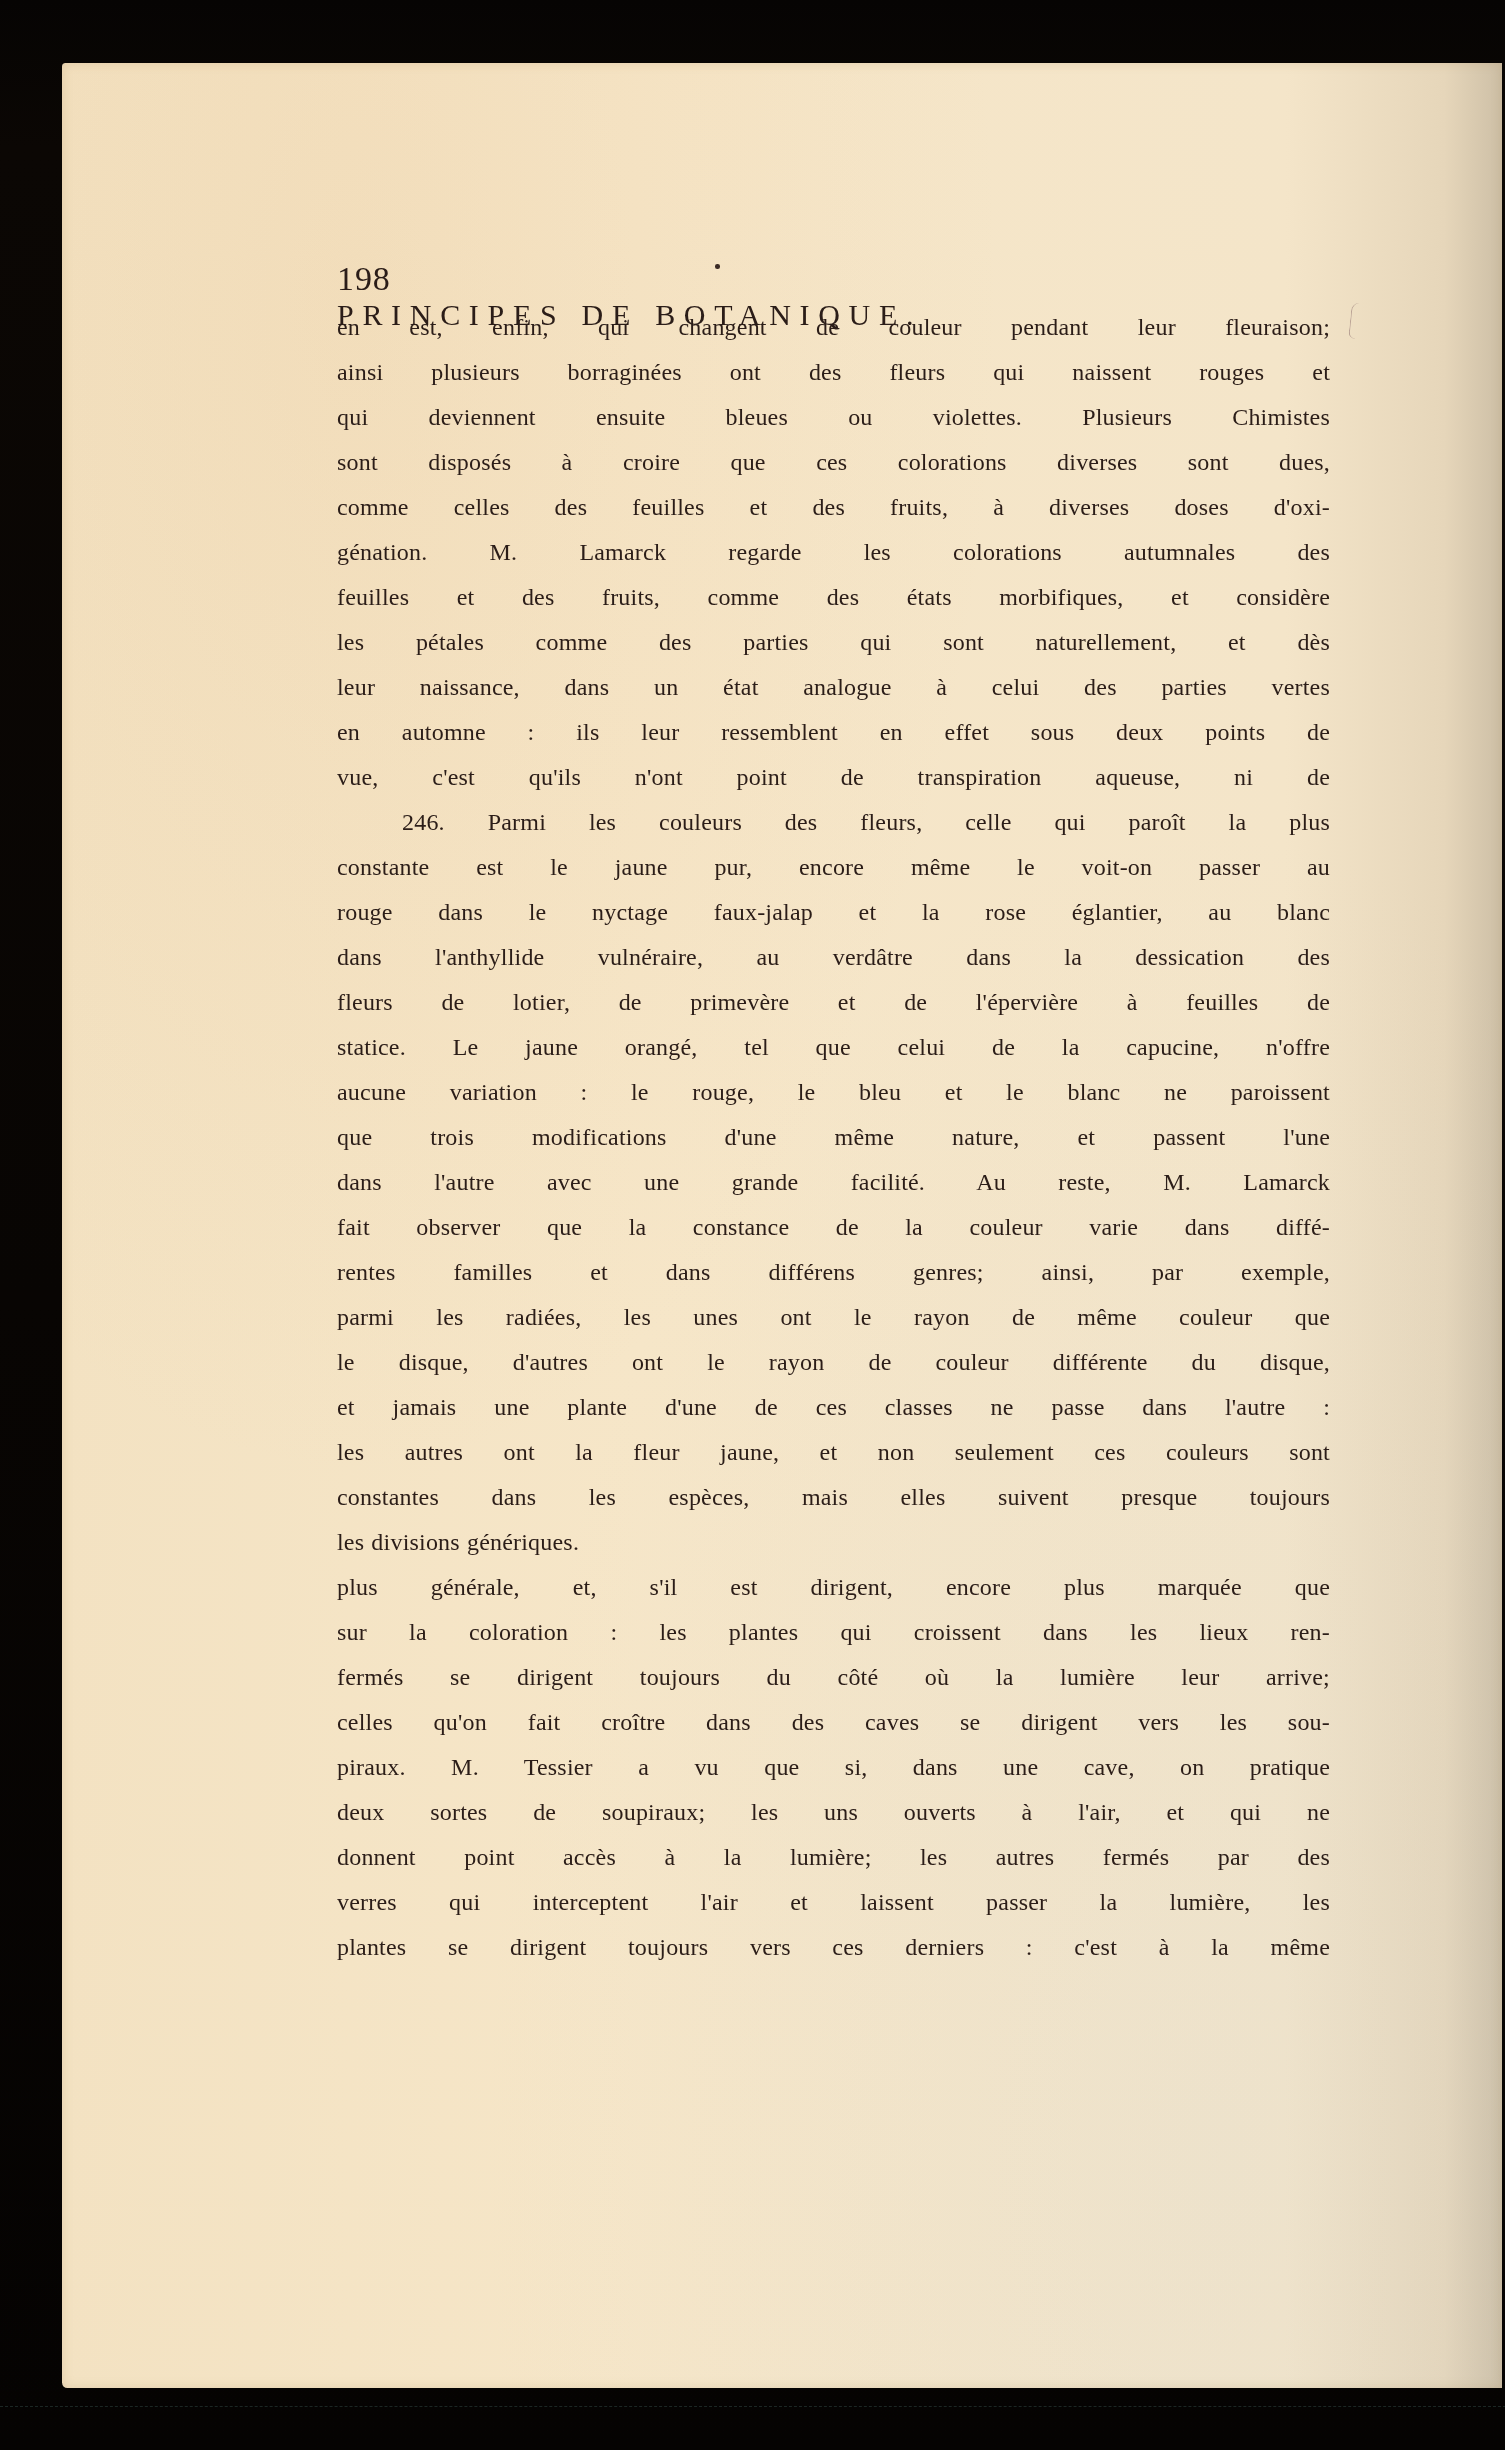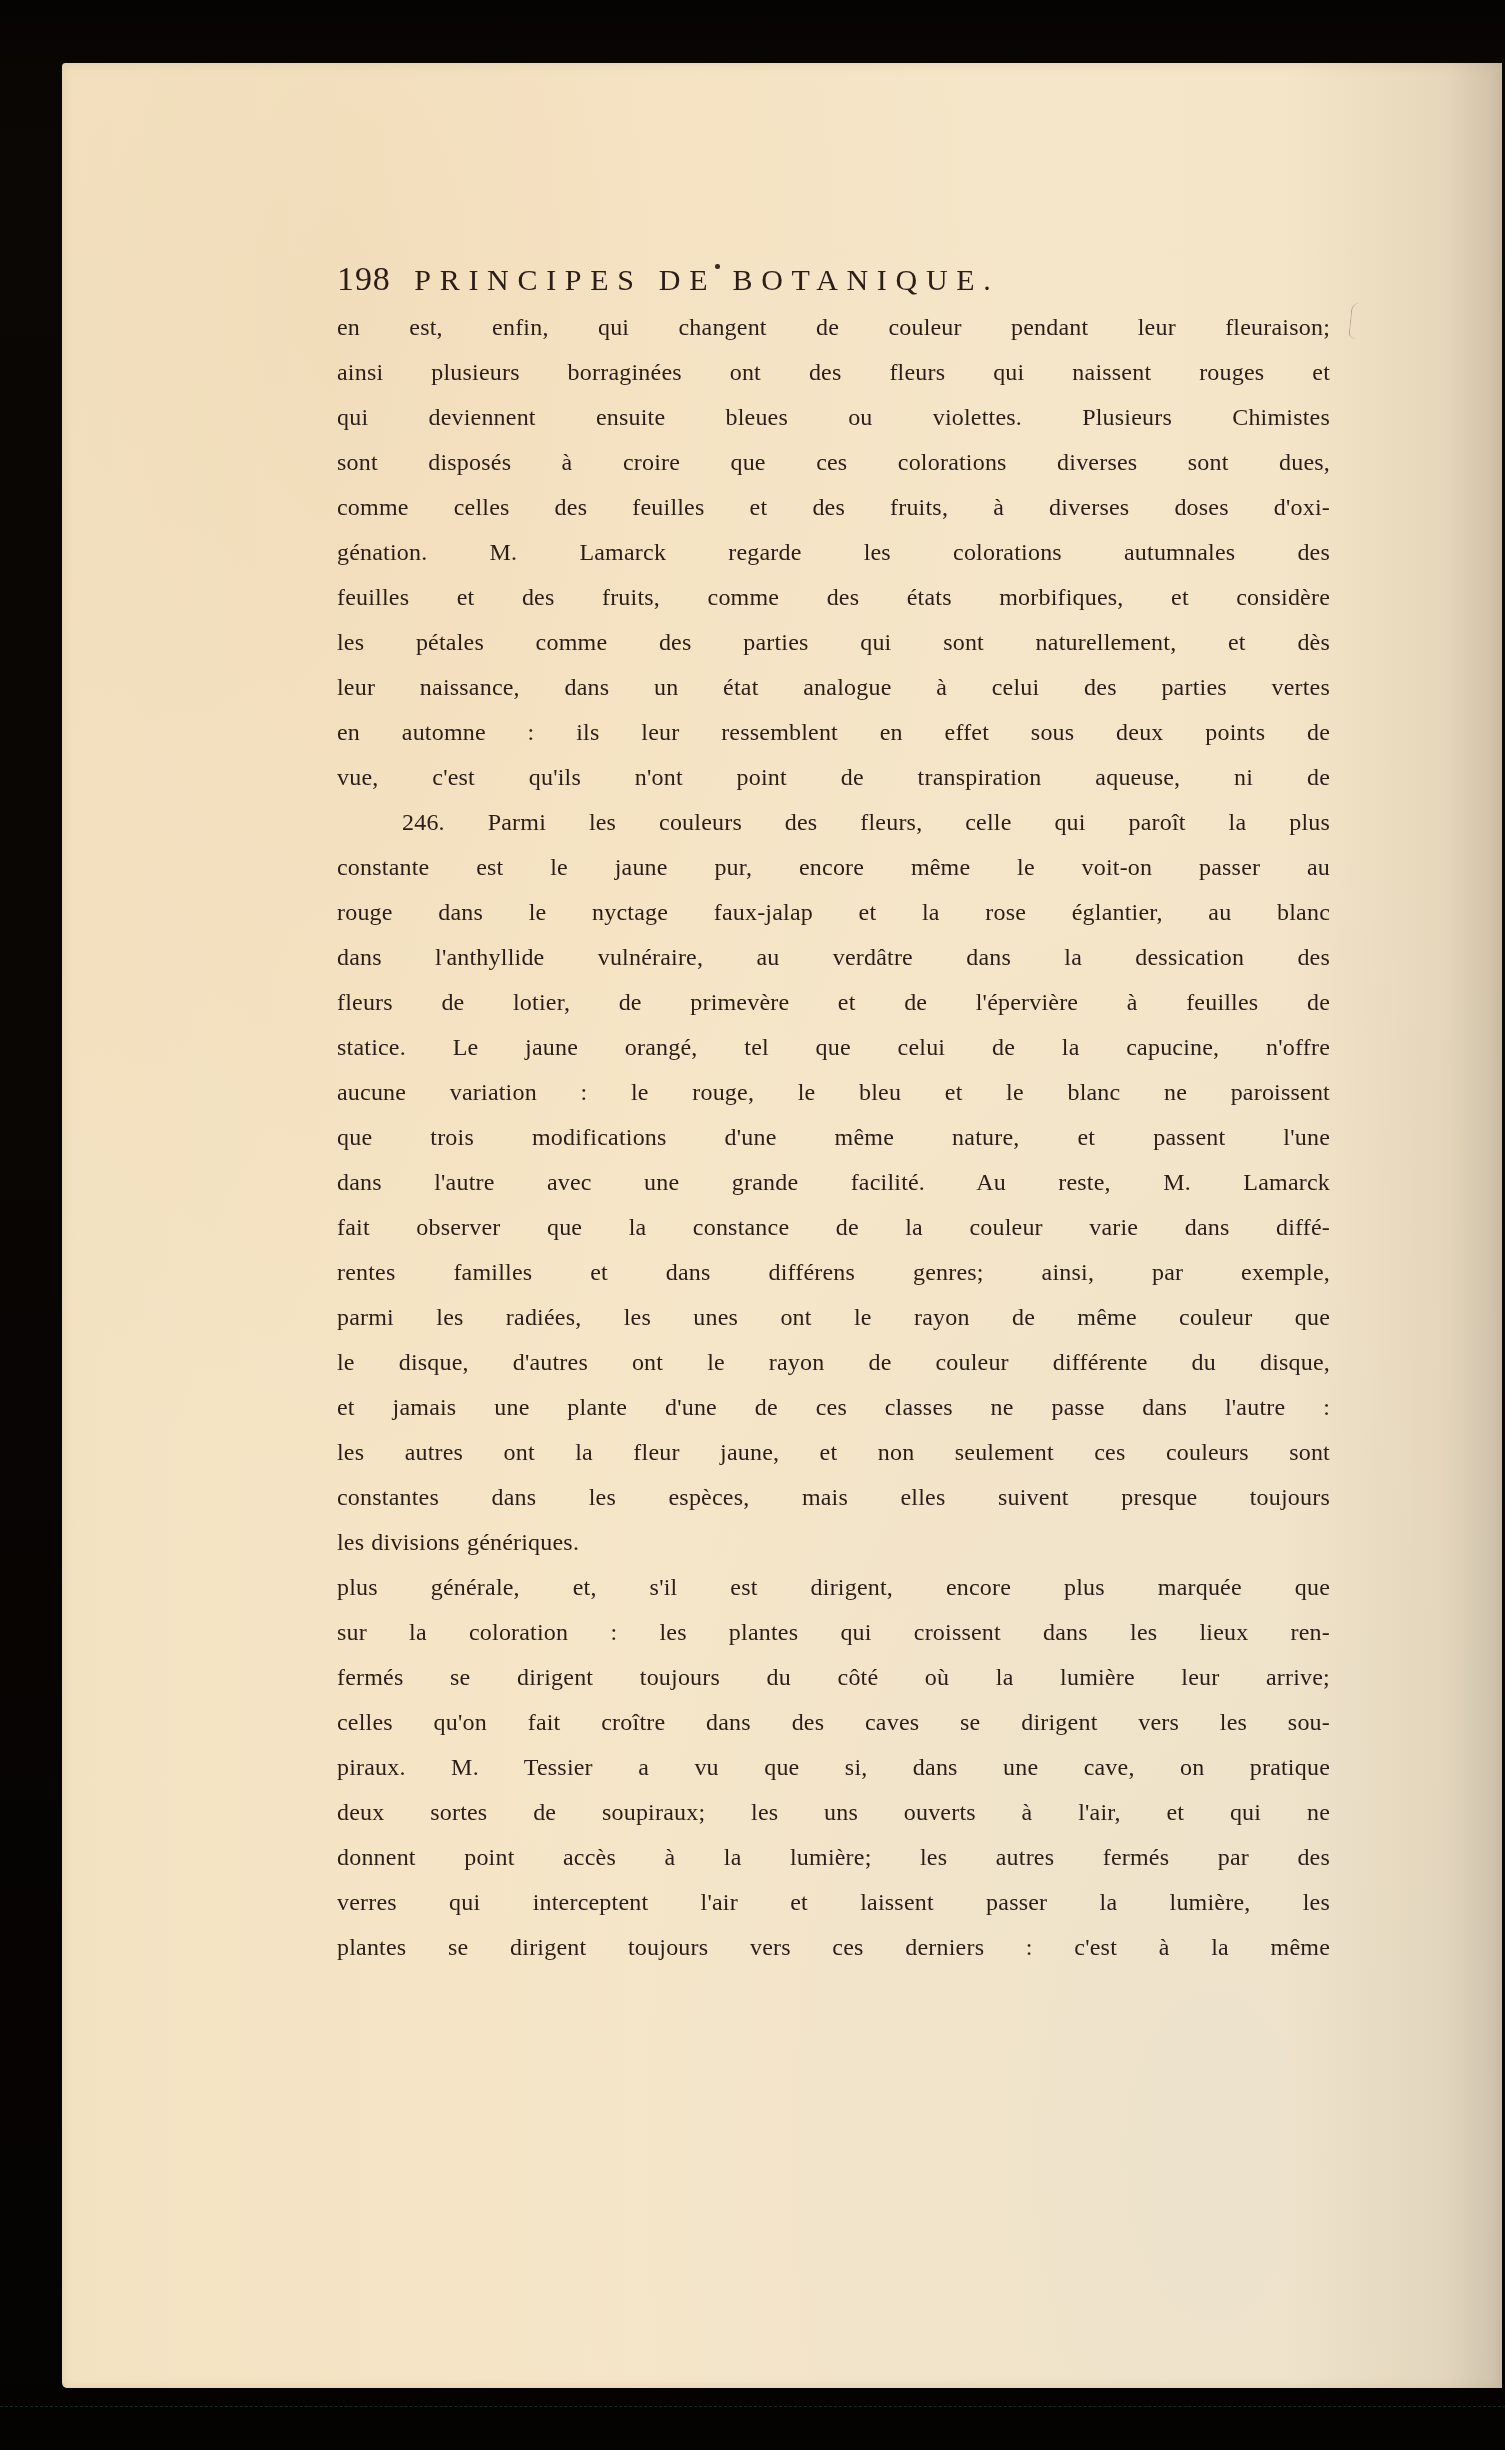--- a/index.html
+++ b/index.html
@@ -57,20 +57,21 @@
       top: 260px;
       width: 993px;
       color: #2b1d18;
     }
     .running-head {
       display: flex;
       align-items: baseline;
       height: 40px;
       margin-bottom: 5.4px;
       white-space: nowrap;
+      flex-direction: column;
     }
     .page-number {
       font-size: 34px;
       letter-spacing: 0.9px;
       margin-right: 23.6px;
       font-style: normal;
     }
     .running-title {
       font-size: 30px;
       letter-spacing: 8.7px;

